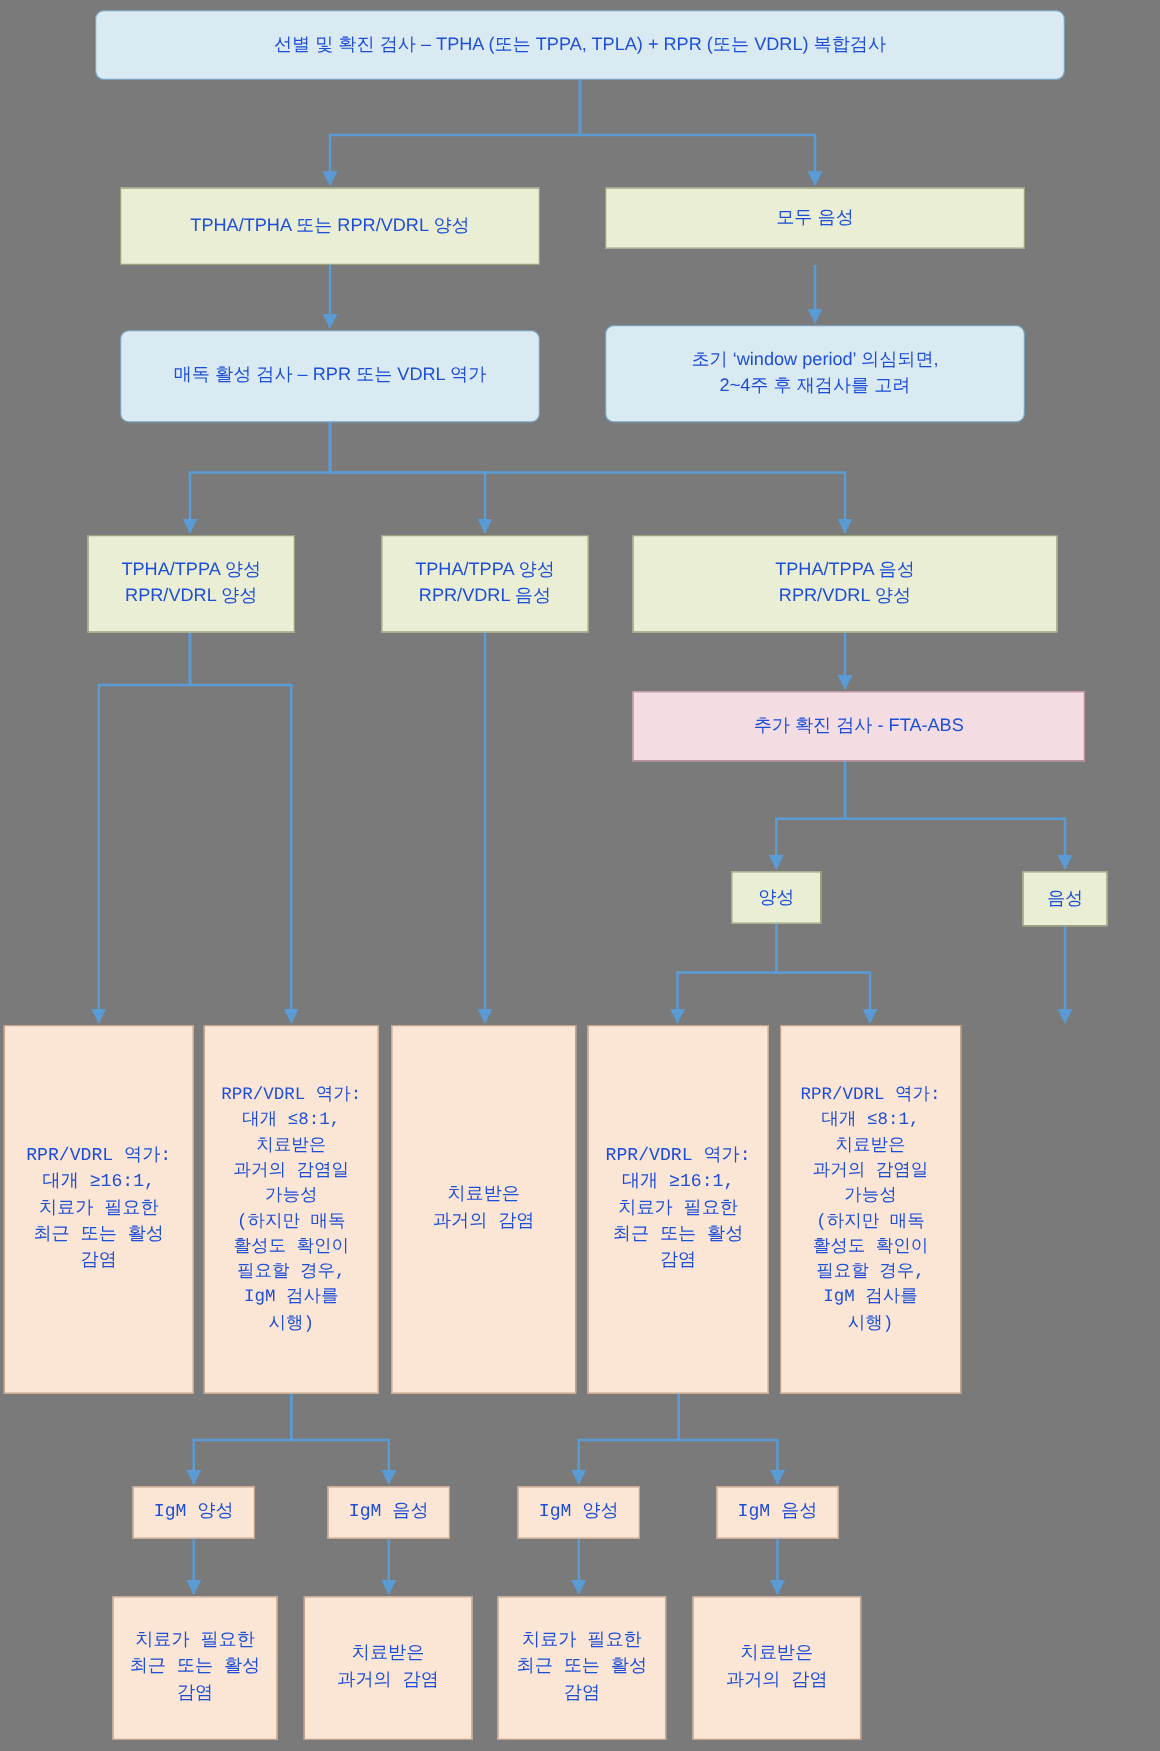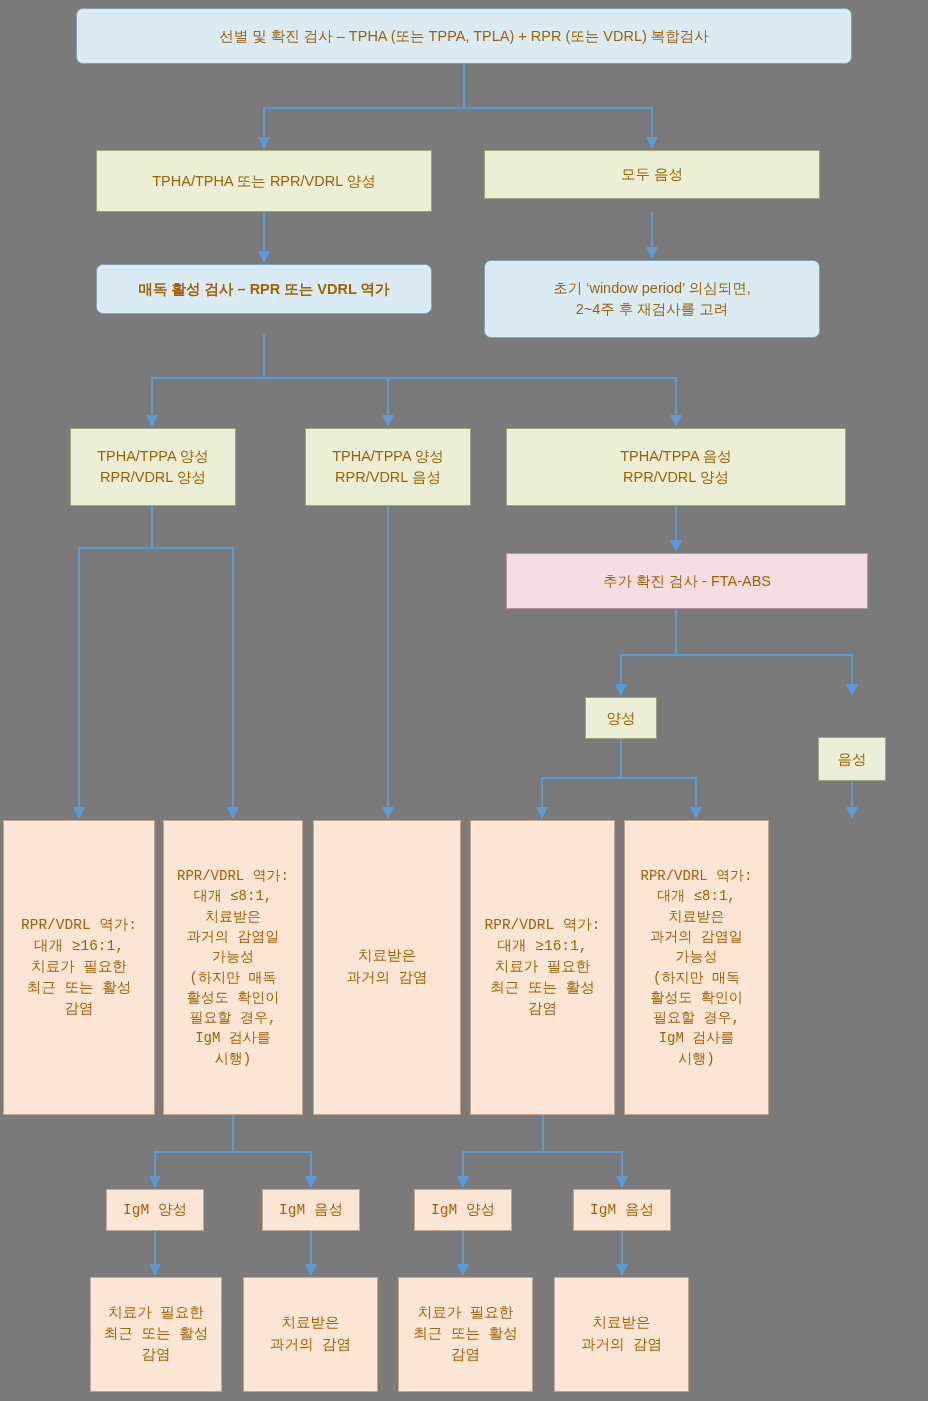--- a/index.html
+++ b/index.html
@@ -30,21 +30,21 @@
   .node {
     position: absolute;
     box-sizing: border-box;
     border: 1px solid #6f8aa8;
     display: flex;
     align-items: center;
     justify-content: center;
     text-align: center;
     font-size: 14.5px;
     line-height: 1.45;
-    color: #a16207;
+    color: #1d4ed8;
     padding: 20px 6px;
     white-space: pre-line;
   }
   .blue {
     background: #daeaf3;
     border-color: #7ba2bd;
     border-radius: 7px;
   }
   .green {
     background: #eaeed5;
@@ -118,39 +118,39 @@
       <path d="M622,1229 L622,1275"></path>
     </g>
   </svg>
 
   <div class="node blue" style="left:76px;top:8px;width:776px;height:56px;">선별 및 확진 검사 – TPHA (또는 TPPA, TPLA) + RPR (또는 VDRL) 복합검사</div>
 
   <div class="node green" style="left:96px;top:150px;width:336px;height:62px;">TPHA/TPHA 또는 RPR/VDRL 양성</div>
 
   <div class="node green" style="left:484px;top:150px;width:336px;height:49px;">모두 음성</div>
 
-  <div class="node blue" style="left:96px;top:264px;width:336px;height:50px;font-weight:bold;">매독 활성 검사 – RPR 또는 VDRL 역가</div>
+  <div class="node blue" style="left:96px;top:264px;width:336px;height:74px;">매독 활성 검사 – RPR 또는 VDRL 역가</div>
 
   <div class="node blue" style="left:484px;top:260px;width:336px;height:78px;">초기 ‘window period’ 의심되면,
 2~4주 후 재검사를 고려</div>
 
   <div class="node green" style="left:70px;top:428px;width:166px;height:78px;">TPHA/TPPA 양성
 RPR/VDRL 양성</div>
 
   <div class="node green" style="left:305px;top:428px;width:166px;height:78px;">TPHA/TPPA 양성
 RPR/VDRL 음성</div>
 
   <div class="node green" style="left:506px;top:428px;width:340px;height:78px;">TPHA/TPPA 음성
 RPR/VDRL 양성</div>
 
   <div class="node pink" style="left:506px;top:553px;width:362px;height:56px;">추가 확진 검사 - FTA-ABS</div>
 
   <div class="node green" style="left:585px;top:697px;width:72px;height:40px;">양성</div>
 
-  <div class="node green" style="left:818px;top:697px;width:68px;height:44px;margin-top:40px;">음성</div>
+  <div class="node green" style="left:818px;top:697px;width:68px;height:44px;">음성</div>
 
   <div class="node peach" style="left:3px;top:820px;width:152px;height:295px;">RPR/VDRL 역가:
 대개 ≥16:1,
 치료가 필요한
 최근 또는 활성
 감염</div>
 
   <div class="node peach small" style="left:163px;top:820px;width:140px;height:295px;">RPR/VDRL 역가:
 대개 ≤8:1,
 치료받은

